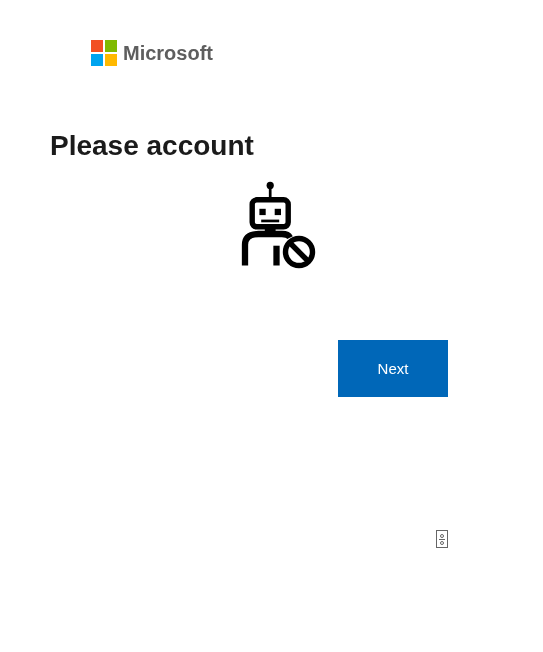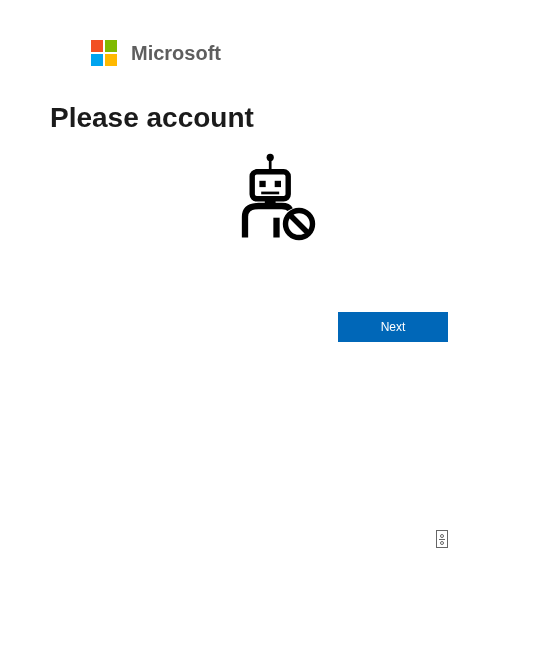--- a/index.html
+++ b/index.html
@@ -13,22 +13,22 @@
       width: 543px;
       height: 652px;
       position: relative;
     }
     .container {
       padding: 40px 50px;
     }
     .logo-row {
       display: flex;
       align-items: center;
-      gap: 14px;
-      margin-bottom: 36px;
+      gap: 6px;
+      margin-bottom: 64px;
       padding-left: 41px;
     }
     .ms-logo {
       width: 26px;
       height: 26px;
       display: grid;
       grid-template-columns: 1fr 1fr;
       grid-template-rows: 1fr 1fr;
       gap: 1.5px;
     }
@@ -62,23 +62,23 @@
     }
     .next-row {
       display: flex;
       justify-content: flex-end;
       padding-right: 45px;
     }
     .next-button {
       background: #0067b8;
       color: #fff;
       border: none;
-      font-size: 12px;
+      font-size: 15px;
       font-weight: 400;
-      padding: 8px 0;
+      padding: 20px 0;
       width: 110px;
       text-align: center;
       cursor: pointer;
       font-family: inherit;
     }
     .audio-icon-wrap {
       position: absolute;
       right: 95px;
       top: 530px;
     }

